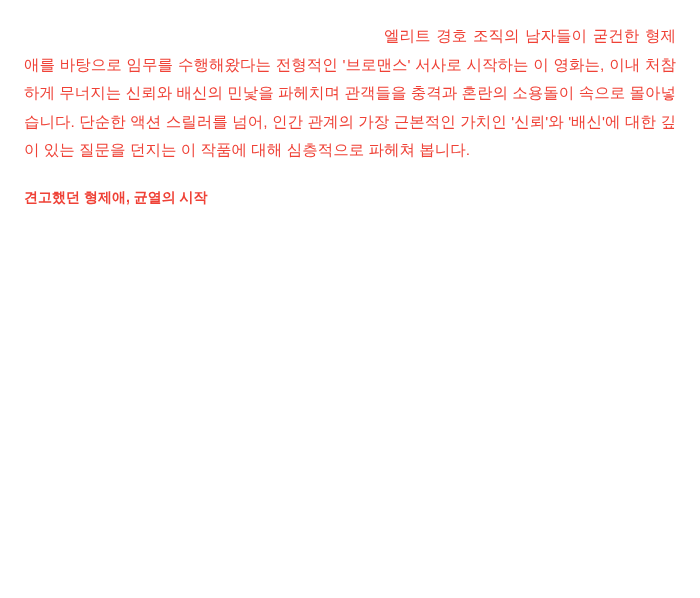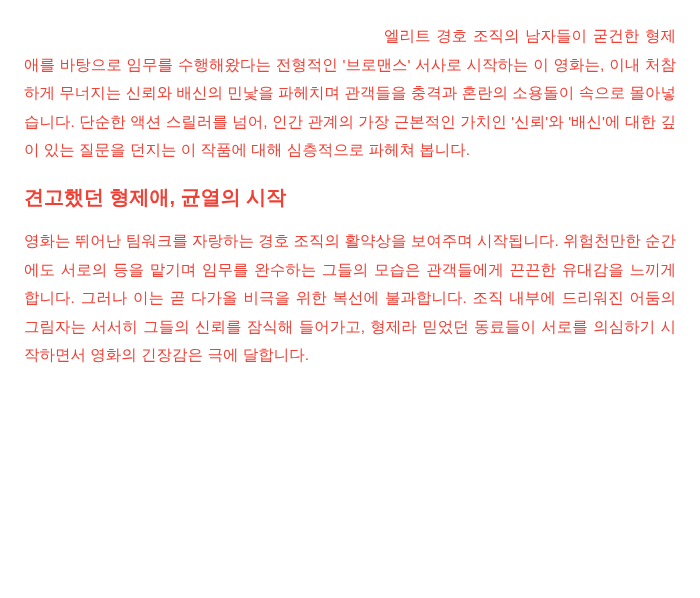--- a/index.html
+++ b/index.html
@@ -32,37 +32,36 @@
   }
   .para.lead {
     text-indent: 0;
   }
   .lead::before {
     content: "";
     display: inline-block;
     width: 360px;
   }
   .heading {
-    margin: 18px 0 16px 0;
-    font-size: 20px;
+    margin: 18px 0 4px 0;
+    font-size: 14px;
     line-height: 28.5px;
     font-weight: bold;
     color: #ef4136;
   }
   .spacer-md {
     height: 20px;
   }
 </style>
 </head>
 <body>
 
 <div class="page">
 
   <p class="para lead">엘리트 경호 조직의 남자들이 굳건한 형제애를 바탕으로 임무를 수행해왔다는 전형적인 '브로맨스' 서사로 시작하는 이 영화는, 이내 처참하게 무너지는 신뢰와 배신의 민낯을 파헤치며 관객들을 충격과 혼란의 소용돌이 속으로 몰아넣습니다. 단순한 액션 스릴러를 넘어, 인간 관계의 가장 근본적인 가치인 '신뢰'와 '배신'에 대한 깊이 있는 질문을 던지는 이 작품에 대해 심층적으로 파헤쳐 봅니다.</p>
 
   <h2 class="heading">견고했던 형제애, 균열의 시작</h2>
 
-  <p class="para">영화는 뛰어난 팀워크를 자랑하는 경호 조직의 활약상을 보여주며 시작됩니다. 위험천만한 순간에도 서로의 등을 맡기며 임무를 완수하는 그들의 모습은 관객들에게 끈끈한 유대감을 느끼게 합니다. 그러나 이는 곧 다가올 비극을 위한 복선에 불과합니다. 조직 내부에 드리워진 어둠의 그림자는 서서히 그들의 신뢰를 잠식해 들어가고, 형제라 믿었던 동료들이 서로를 의심하기 시작하면서 영화의 긴장감은 극에 달합니다.</p>
 
   <div class="spacer-md"></div>
 
 
 </div>
 
 </body></html>

